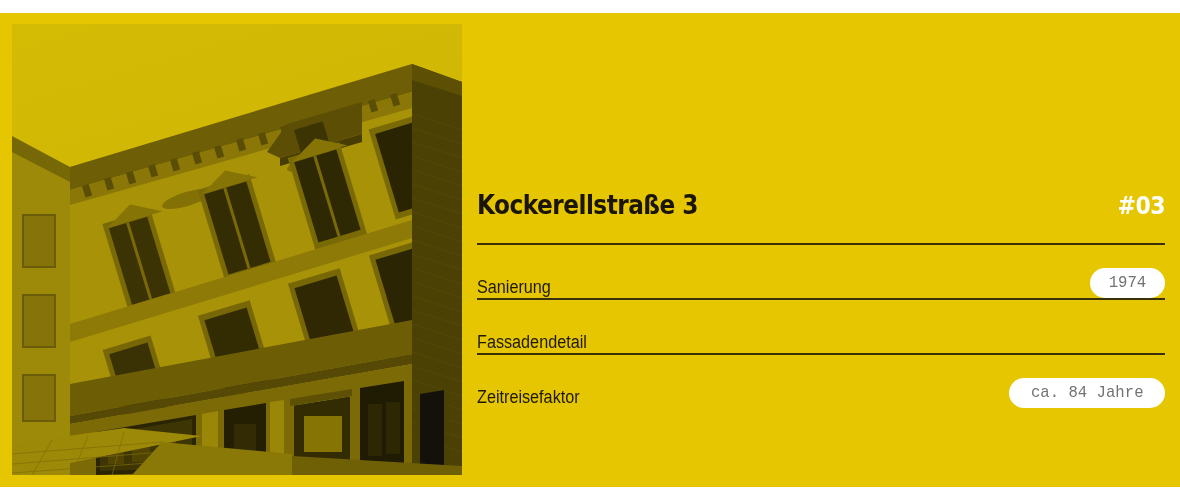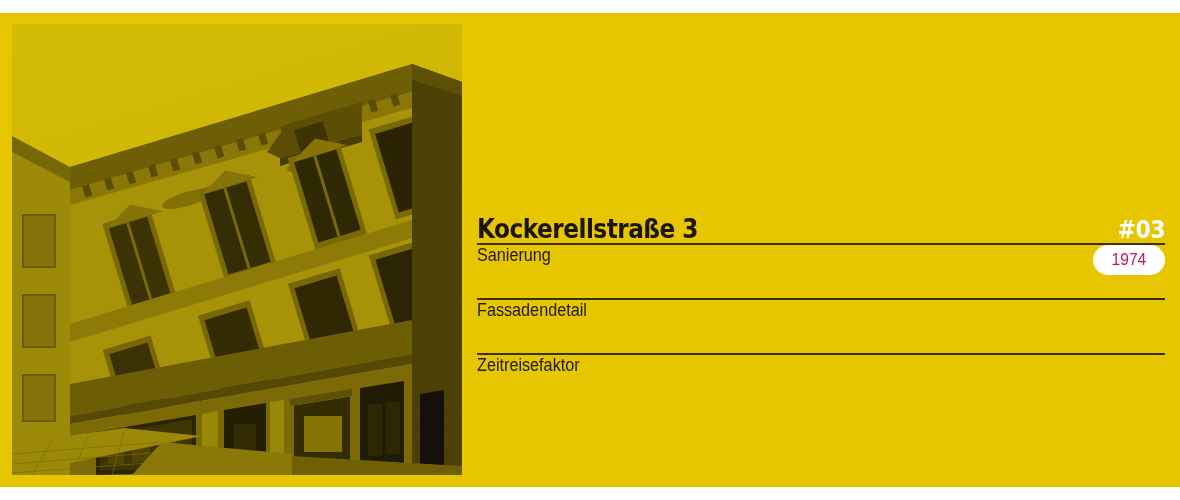--- a/index.html
+++ b/index.html
@@ -46,21 +46,20 @@
 
   .title-row {
     position: absolute;
     left: 0;
     top: 165px;
     width: 688px;
     height: 40px;
     display: flex;
     align-items: baseline;
     justify-content: space-between;
-    margin-top: 24px;
   }
   .title {
     font-family: "DejaVu Sans", sans-serif;
     font-weight: bold;
     font-size: 27px;
     letter-spacing: -0.6px;
     color: #1a1505;
     transform: scaleX(0.86);
     transform-origin: left bottom;
     white-space: nowrap;
@@ -80,39 +79,39 @@
     position: absolute;
     left: 0;
     top: 219px;
     width: 688px;
   }
   .row {
     position: relative;
     height: 53px;
     border-top: 2px solid #3b3109;
     display: flex;
-    align-items: flex-start;
+    align-items: flex-end;
     justify-content: space-between;
   }
   .row-label {
     font-family: "Liberation Sans", sans-serif;
     font-size: 18px;
     color: #1f1905;
     transform: scaleX(0.90);
     transform-origin: left center;
     white-space: nowrap;
   }
   .pill {
     background: #ffffff;
-    color: #be185d;
+    color: #737373;
     border-radius: 999px;
     height: 30px;
     line-height: 30px;
     padding: 0 17px;
-    font-family: Liberation Sans, sans-serif;
+    font-family: Liberation Mono, monospace;
     font-size: 17px;
     white-space: nowrap;
     box-sizing: border-box;
   }
   .pill span {
     display: inline-block;
     transform: scaleX(0.92);
     transform-origin: center center;
   }
 </style>
@@ -319,18 +318,19 @@
         <div class="pill"><span>1974</span></div>
       </div>
 
 
       <div class="row">
         <div class="row-label">Fassadendetail</div>
       </div>
 
       <div class="row">
         <div class="row-label">Zeitreisefaktor</div>
+        <div class="pill"><span>ca. 84 Jahre</span></div>
       </div>
 
     </div>
   </div>
 
 </div>
 
 </body></html>

